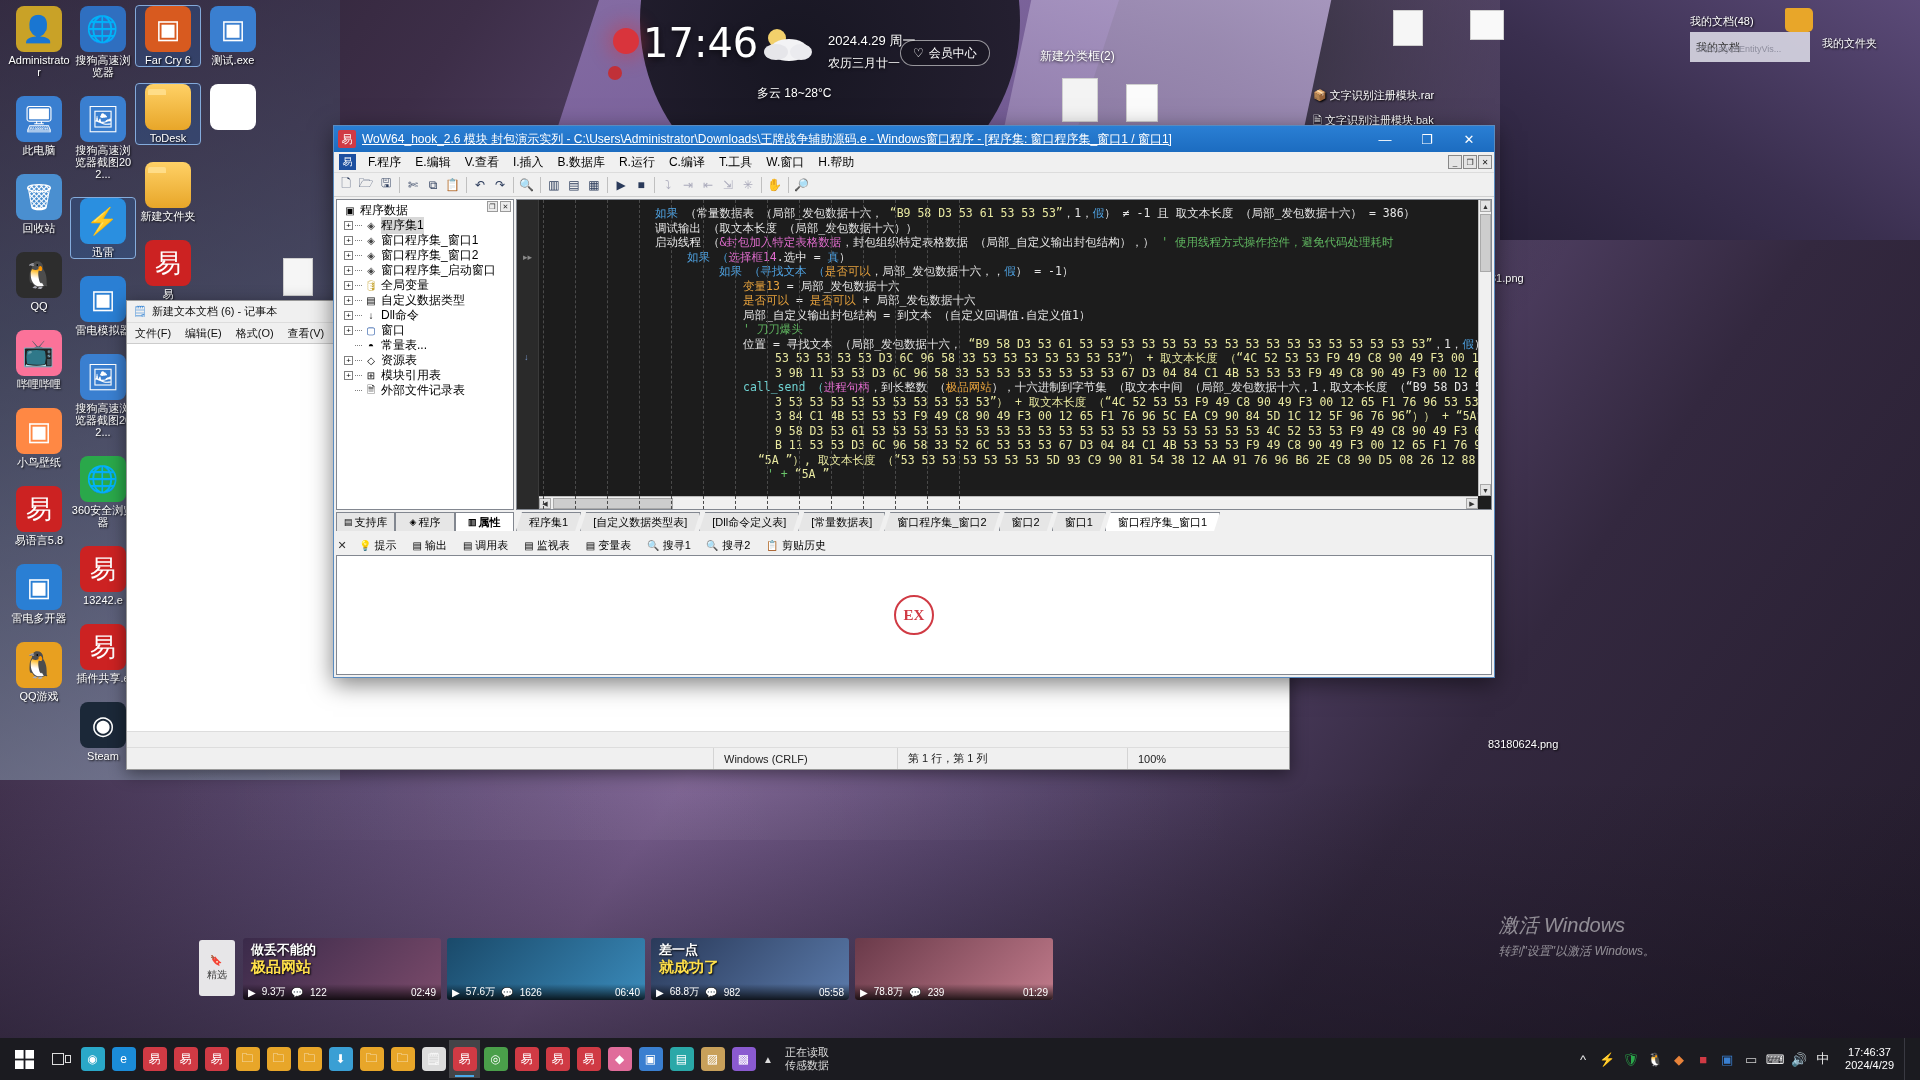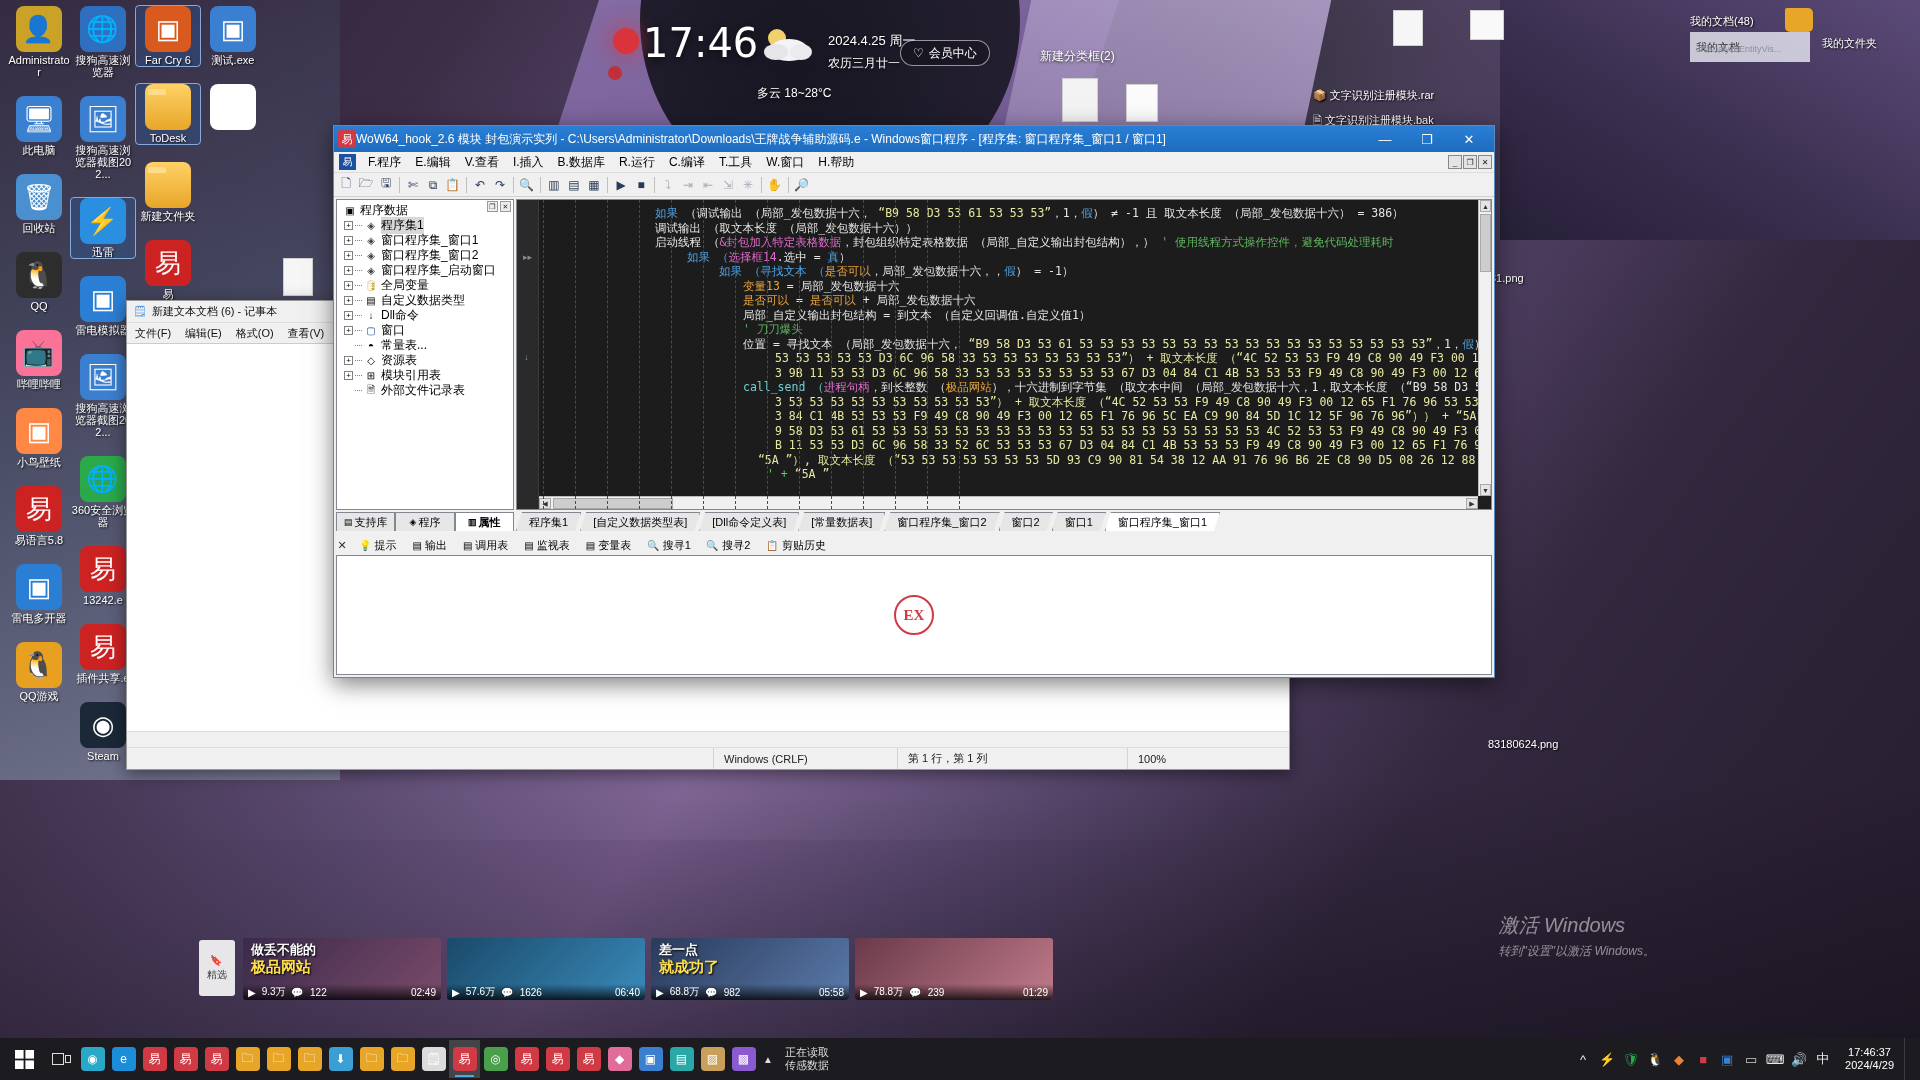--- a/index.html
+++ b/index.html
@@ -108,21 +108,21 @@
     position:absolute; left:333px; top:125px; width:1162px; height:553px;
     background:#f0f0f0; border:1px solid #5a8bbf;
     box-shadow:0 6px 22px rgba(0,0,0,.5);
     display:flex; flex-direction:column;
   }
   #ide-title {
     height:26px; background:linear-gradient(180deg,#2a7fd4,#1c6cc0);
     display:flex; align-items:center; color:#fff; font-size:12px; padding:0 4px;
     flex:0 0 auto;
   }
-  #ide-title .tt { white-space:nowrap; overflow:hidden; }
+  #ide-title .tt { margin-left:6px; white-space:nowrap; overflow:hidden;text-decoration:underline; }
   #ide-title .wbtns { margin-left:auto; display:flex; }
   #ide-title .wbtn {
     width:42px; height:26px; display:flex; align-items:center; justify-content:center;
     color:#fff; font-size:13px;
   }
 
   #ide-menubar {
     height:21px; background:#f0f0f0; display:flex; align-items:center;
     font-size:12px; color:#000; padding-left:2px; border-bottom:1px solid #dcdcdc;
     flex:0 0 auto; position:relative;
@@ -416,21 +416,21 @@
   <div class="big">17:46</div>
 </div>
 <div id="weather">
   <svg width="60" height="44" viewBox="0 0 60 44">
     <circle cx="20" cy="14" r="9" fill="#f2d06b"></circle>
     <ellipse cx="32" cy="26" rx="19" ry="11" fill="#f3f3f5"></ellipse>
     <ellipse cx="19" cy="28" rx="12" ry="8" fill="#e6e6ea"></ellipse>
     <ellipse cx="44" cy="28" rx="11" ry="8" fill="#ebebef"></ellipse>
   </svg>
 </div>
-<div id="wdate">2024.4.25  周一</div>
+<div id="wdate">2024.4.29  周一</div>
 <div id="wlunar">农历三月廿一</div>
 <div id="wtemp">多云 18~28°C</div>
 <div id="vipcenter">
   <span>♡</span>
   <span>会员中心</span>
 </div>
 <div id="newgroup">新建分类框(2)</div>
 
 <div style="position:absolute;left:1062px;top:78px;width:36px;height:44px;background:#f3f3f3;border:1px solid #cfcfcf;"></div>
 <div style="position:absolute;left:1126px;top:84px;width:32px;height:38px;background:#fbfbfb;border:1px solid #cfcfcf;"></div>
@@ -657,21 +657,21 @@
         </div>
     </div>
 
     <div id="ide-right">
       <div id="code-outer">
         <div id="code-gutter">
           <div style="position:absolute;left:6px;top:52px;color:#8a8a8a;font-size:9px;">▸▸</div>
           <div style="position:absolute;left:7px;top:152px;color:#7a9ad0;font-size:9px;">↓</div>
         </div>
         <div id="code-scroll">
-            <div class="cl"><span class="ind" style="width: 112px;"></span><span class="k-blue">如果</span><span class="k-white"> （调试输出 （局部_发包数据十六，</span><span class="k-str"> “B9 58 D3 53 61 53 53 53”</span><span class="k-white">，1，</span><span class="k-blue">假</span><span class="k-white">） ≠ -1 且 取文本长度 （局部_发包数据十六） = 386）</span></div>
+            <div class="cl"><span class="ind" style="width: 112px;"></span><span class="k-blue">如果</span><span class="k-white"> （常量数据表 （局部_发包数据十六，</span><span class="k-str"> “B9 58 D3 53 61 53 53 53”</span><span class="k-white">，1，</span><span class="k-blue">假</span><span class="k-white">） ≠ -1 且 取文本长度 （局部_发包数据十六） = 386）</span></div>
             <div class="cl"><span class="ind" style="width: 112px;"></span><span class="k-white">调试输出 （取文本长度 （局部_发包数据十六））</span></div>
             <div class="cl"><span class="ind" style="width: 112px;"></span><span class="k-white">启动线程 （</span><span class="k-mag">&amp;封包加入特定表格数据</span><span class="k-white">，封包组织特定表格数据 （局部_自定义输出封包结构），）</span><span class="k-cmt">  ' 使用线程方式操作控件，避免代码处理耗时</span></div>
             <div class="cl"><span class="ind" style="width: 144px;"></span><span class="k-blue">如果 （</span><span class="k-mag">选择框14</span><span class="k-white">.选中 = </span><span class="k-blue">真</span><span class="k-white">）</span></div>
             <div class="cl"><span class="ind" style="width: 176px;"></span><span class="k-blue">如果 （寻找文本 （</span><span class="k-org">是否可以</span><span class="k-white">，局部_发包数据十六，，</span><span class="k-blue">假</span><span class="k-white">） = -1）</span></div>
             <div class="cl"><span class="ind" style="width: 200px;"></span><span class="k-org">变量13</span><span class="k-white"> = 局部_发包数据十六</span></div>
             <div class="cl"><span class="ind" style="width: 200px;"></span><span class="k-org">是否可以</span><span class="k-white"> = </span><span class="k-org">是否可以</span><span class="k-white"> + 局部_发包数据十六</span></div>
             <div class="cl"><span class="ind" style="width: 200px;"></span><span class="k-white">局部_自定义输出封包结构 = 到文本 （自定义回调值.自定义值1）</span></div>
             <div class="cl"><span class="ind" style="width: 200px;"></span><span class="k-cmt">' 刀刀爆头</span></div>
             <div class="cl"><span class="ind" style="width: 200px;"></span><span class="k-white">位置 = 寻找文本 （局部_发包数据十六，</span><span class="k-str"> “B9 58 D3 53 61 53 53 53 53 53 53 53 53 53 53 53 53 53 53 53 53 53”</span><span class="k-white">，1，</span><span class="k-blue">假</span><span class="k-white">） + 取文本长度 （“B9 58 D3 53 61 53</span></div>
             <div class="cl"><span class="ind" style="width: 232px;"></span><span class="k-str">53 53 53 53 53 D3 6C 96 58 33 53 53 53 53 53 53 53”） + 取文本长度 （“4C 52 53 53 F9 49 C8 90 49 F3 00 12 65 F1 76 96 53 53 53 53 F312 53 53 53</span></div>

